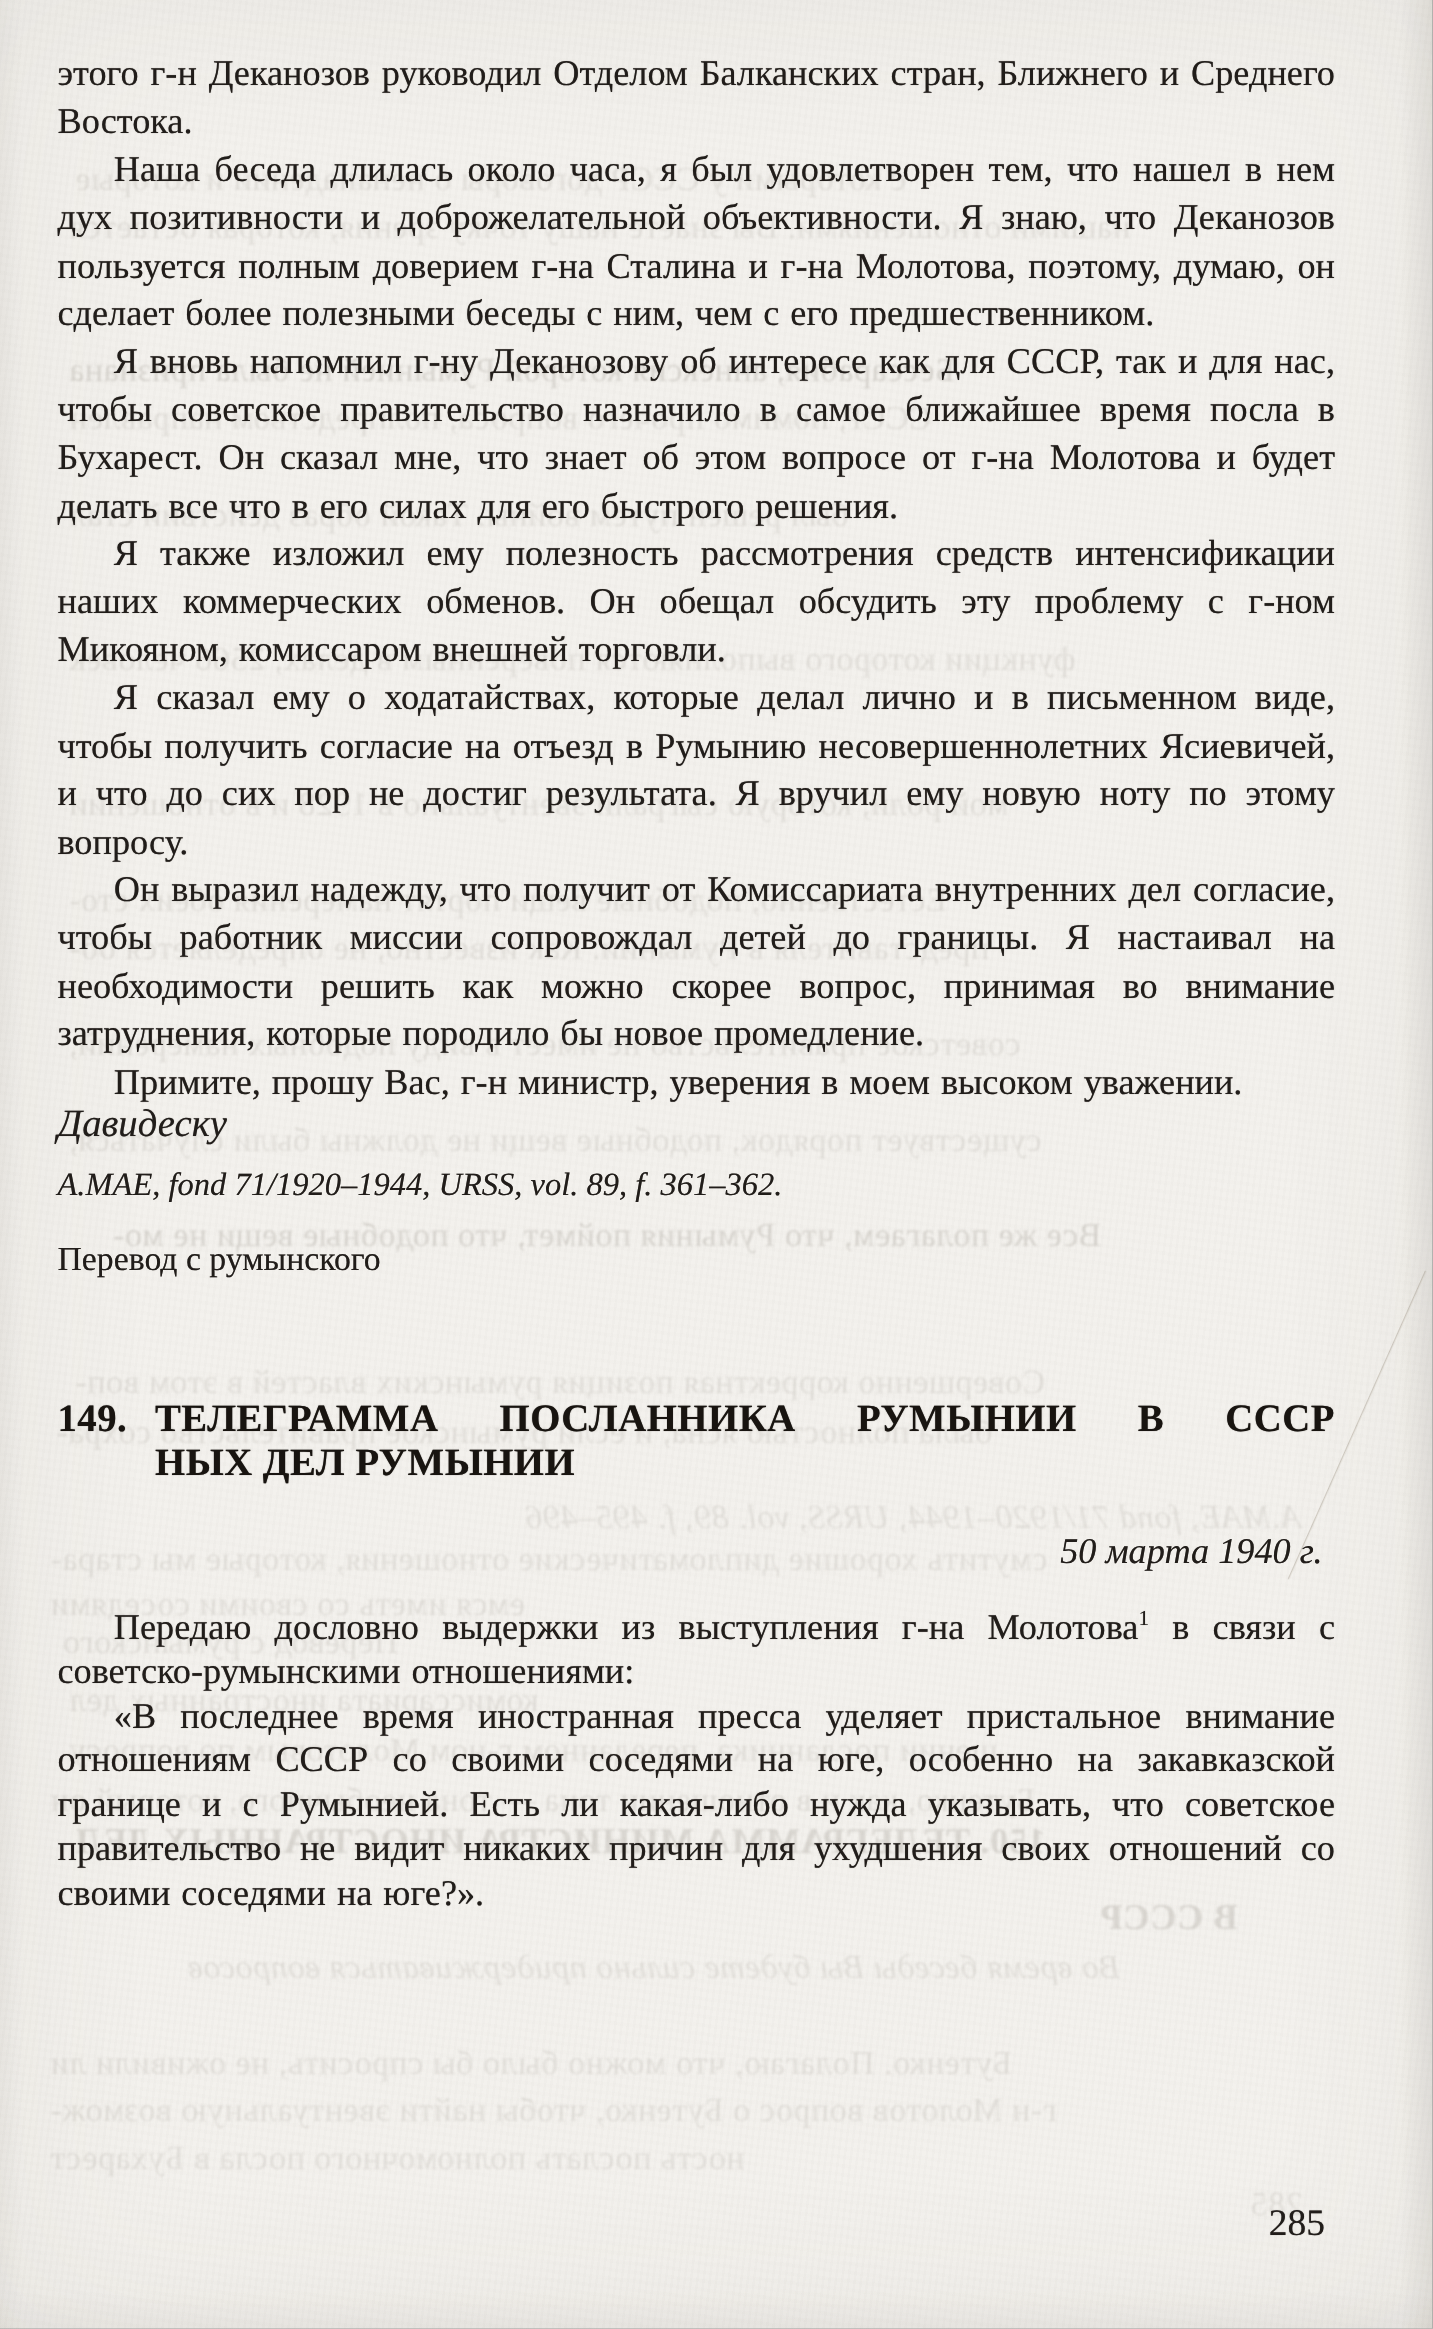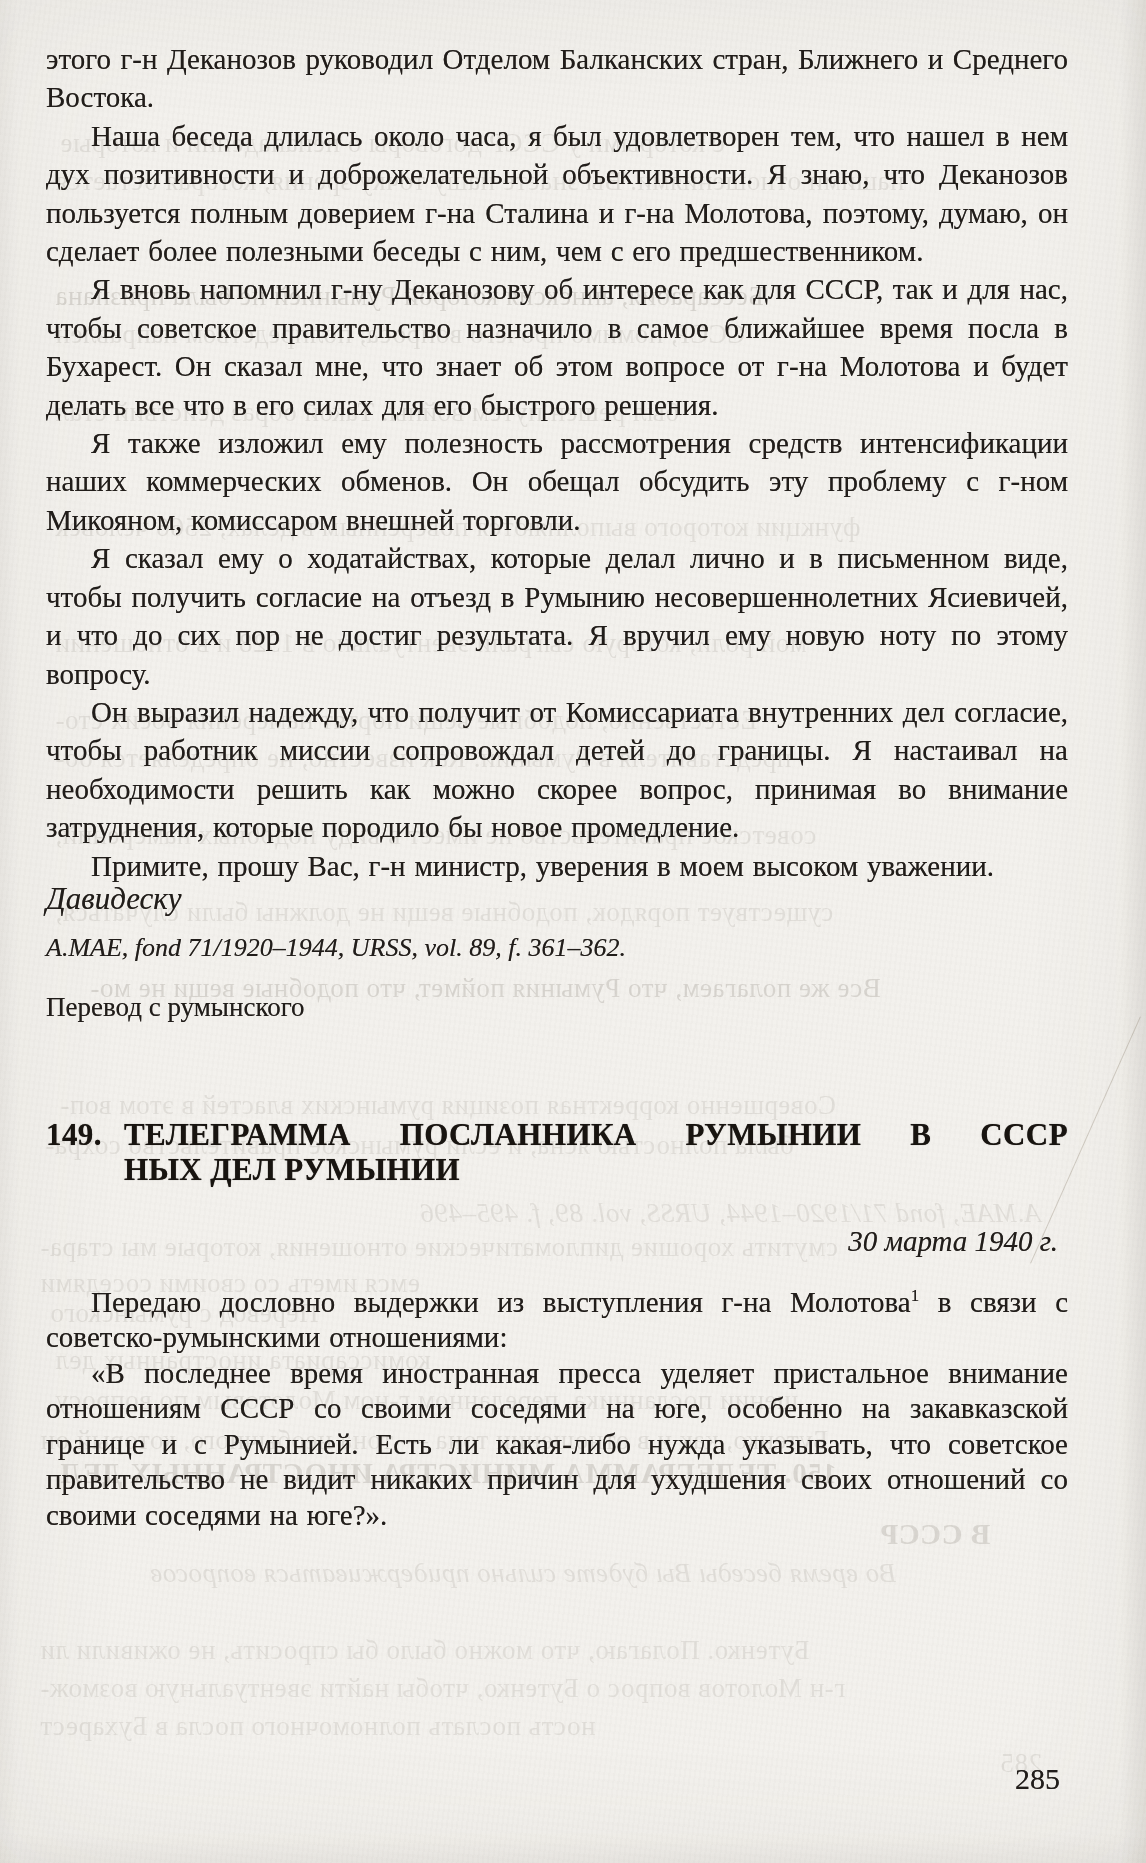--- a/index.html
+++ b/index.html
@@ -175,21 +175,21 @@
     <div class="translation-note">Перевод с румынского</div>
 
     <div class="doc-heading">
       <span class="doc-num">149.</span>
       <div class="doc-title">
         <div class="title-line-justify">ТЕЛЕГРАММА ПОСЛАННИКА РУМЫНИИ В СССР</div>
         <div>НЫХ ДЕЛ РУМЫНИИ</div>
       </div>
     </div>
 
-    <div class="doc-date">30 марта 1940 г.</div>
+    <div class="doc-date">50 марта 1940 г.</div>
 
     <p class="body-par bottom-par first-bottom"><span>Передаю дословно выдержки из выступления г-на Молотова</span><sup class="fn-mark">1</sup><span> в связи с советско-румынскими отношениями:</span></p>
 
     <p class="body-par bottom-par">«В последнее время иностранная пресса уделяет пристальное внимание отношениям СССР со своими соседями на юге, особенно на закавказской границе и с Румынией. Есть ли какая-либо нужда указывать, что советское правительство не видит никаких причин для ухудшения своих отношений со своими соседями на юге?».</p>
 
   </div>
 
   <div class="page-number">285</div>
 
 </div>

